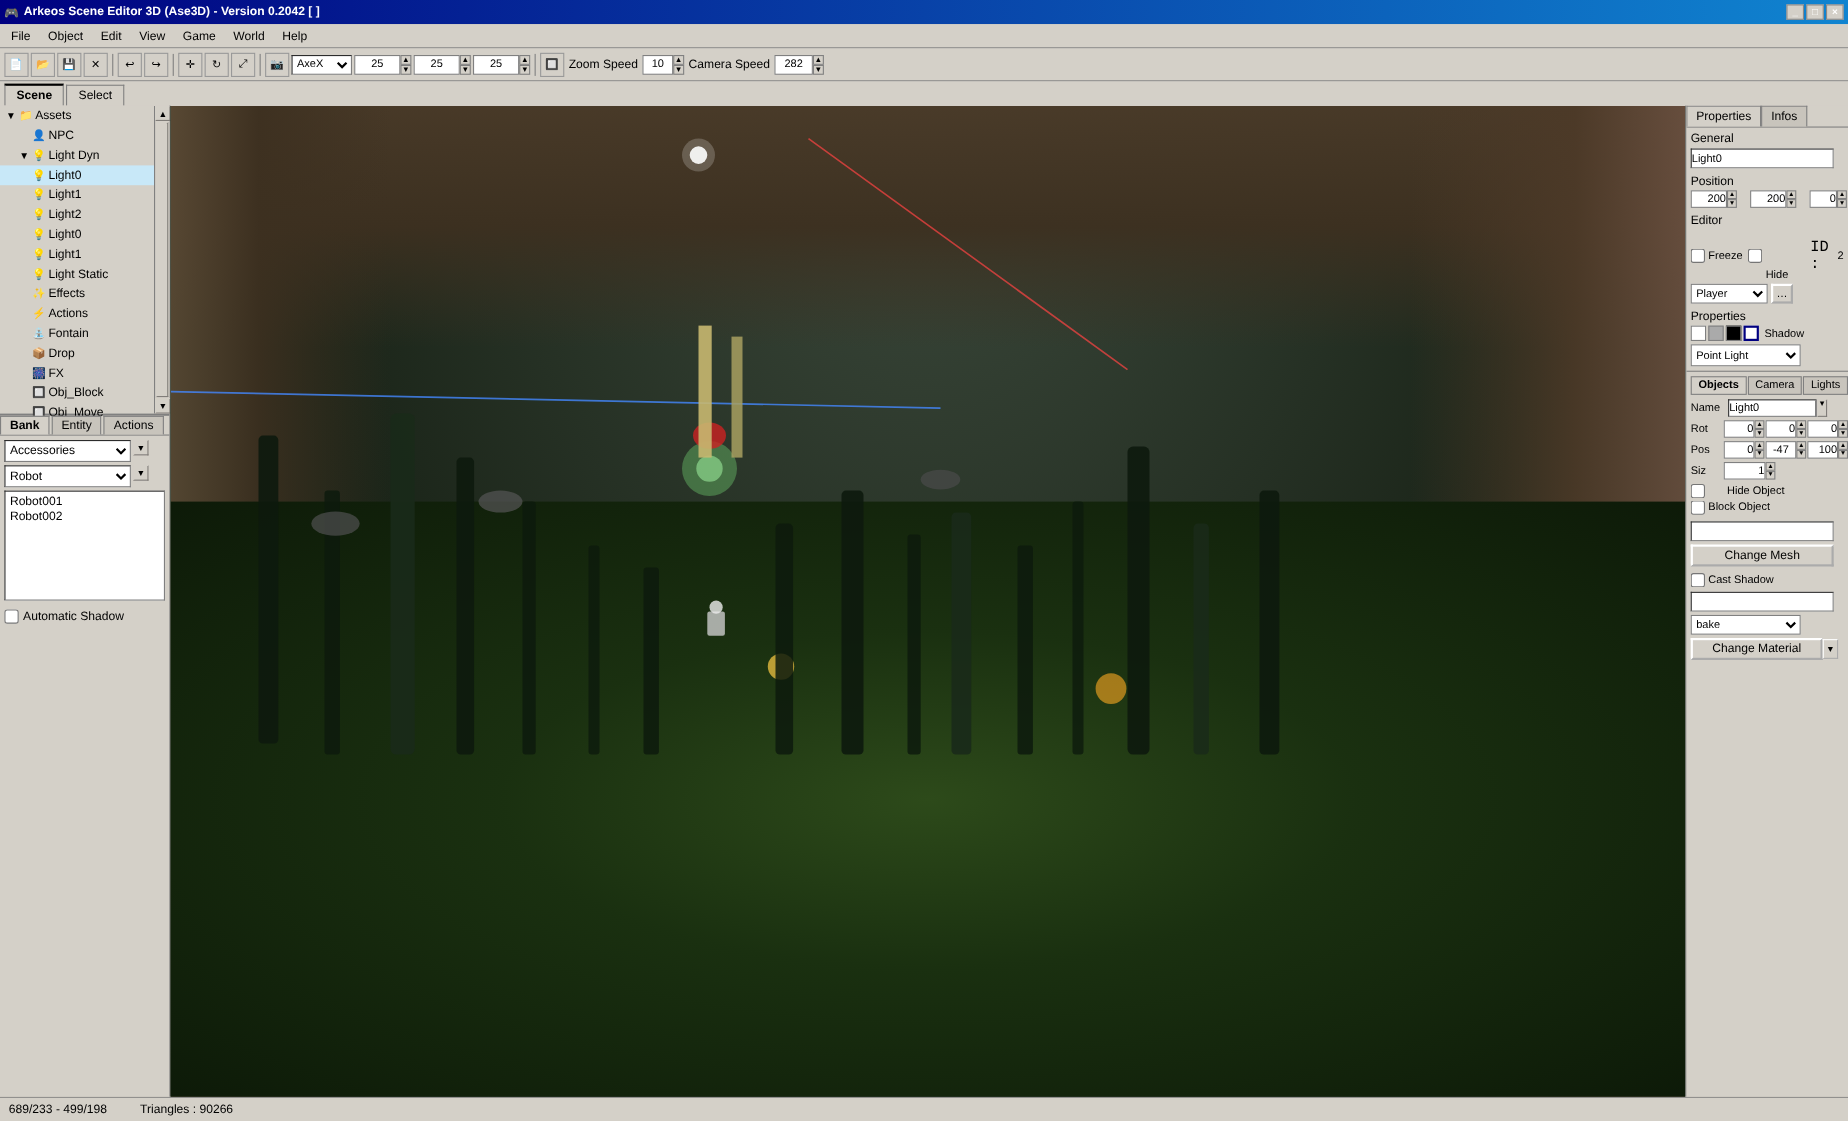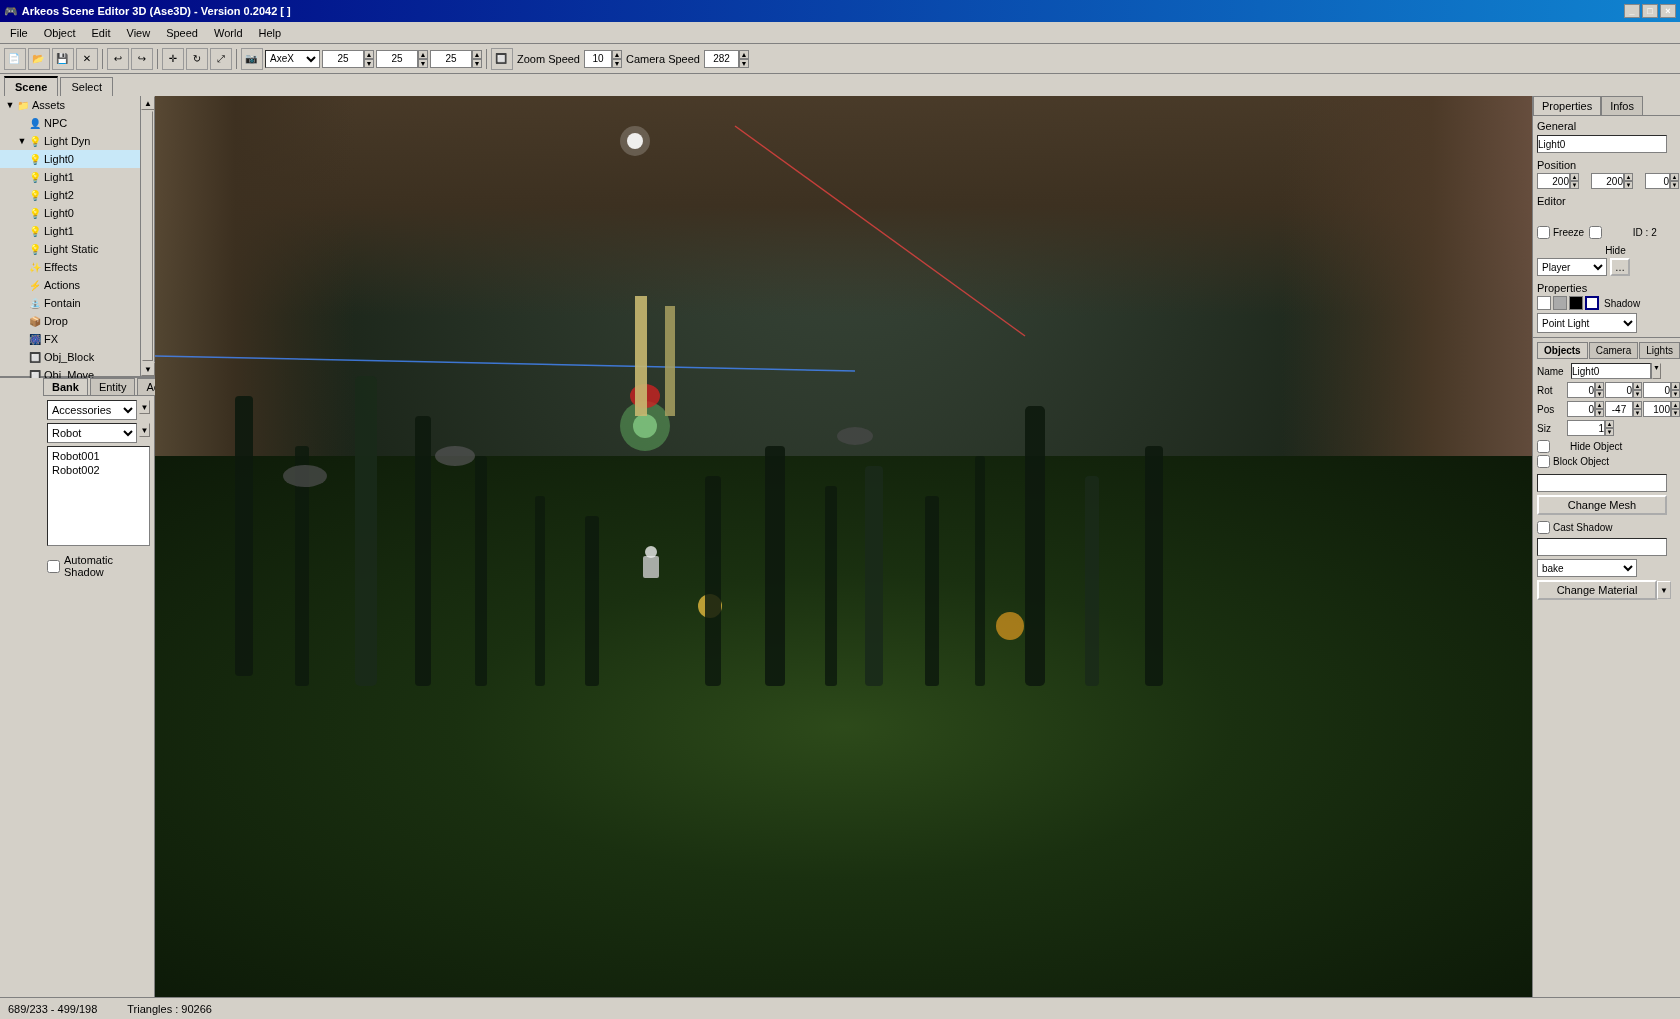--- a/index.html
+++ b/index.html
@@ -35,21 +35,21 @@
     #main { display: flex; height: calc(1019px - 22px - 22px - 30px - 22px - 22px); }
 
     
     #left-panel { width: 155px; background: #d4d0c8; border-right: 1px solid #808080; display: flex; flex-direction: column; }
     .tree-scroll { overflow-y: scroll; height: 280px; }
     .tree-node { display: flex; align-items: center; padding: 1px 0; cursor: pointer; white-space: nowrap; }
     .tree-icon { width: 16px; height: 16px; display: inline-flex; align-items: center; justify-content: center; font-size: 10px; }
     .tree-label { font-size: 11px; }
     .tree-expand { width: 12px; display: inline-flex; align-items: center; justify-content: center; font-size: 9px; cursor: pointer; }
 
-    #bottom-panel { flex: 1; display: flex; flex-direction: column; margin-left: 43px; }
+    #bottom-panel { flex: 1; display: flex; flex-direction: column; }
     #bottom-tabs { display: flex; border-bottom: 1px solid #808080; }
     .bottom-tab { padding: 2px 8px; cursor: pointer; font-size: 11px; border: 1px solid #808080; border-bottom: none; margin-right: 2px; background: #c8c4bc; }
     .bottom-tab.active { background: #d4d0c8; font-weight: bold; }
     #bottom-content { padding: 4px; flex: 1; overflow: hidden; }
 
     .select-box { height: 20px; font-size: 11px; border: 1px inset #808080; background: white; width: 100%; }
     .list-box { border: 1px inset #808080; background: white; overflow-y: auto; font-size: 11px; padding: 2px; }
     .list-item { padding: 1px 2px; cursor: pointer; }
 
     .checkbox-row { display: flex; align-items: center; gap: 4px; margin-top: 4px; font-size: 11px; }
@@ -110,21 +110,21 @@
     <div class="titlebar-btn">□</div>
     <div class="titlebar-btn">×</div>
   </div>
 </div>
 
 <div id="menubar">
   <span class="menu-item">File</span>
   <span class="menu-item">Object</span>
   <span class="menu-item">Edit</span>
   <span class="menu-item">View</span>
-  <span class="menu-item">Speed</span>
+  <span class="menu-item">Game</span>
   <span class="menu-item">World</span>
   <span class="menu-item">Help</span>
 </div>
 
 <div id="toolbar">
   <div class="toolbar-btn">📄</div>
   <div class="toolbar-btn">📂</div>
   <div class="toolbar-btn">💾</div>
   <div class="toolbar-btn">✕</div>
   <div class="toolbar-sep"></div>
@@ -414,21 +414,21 @@
           </div>
         </div>
       </div>
 
       <div style="margin-top:6px; margin-bottom:2px; font-size:11px;">Editor</div>
       <div style="display:flex; align-items:center; gap:3px; margin-bottom:2px;">
         <input type="checkbox" style="">
         <span style="font-size:10px;">Freeze</span>
         <input type="checkbox" style="margin-left: 2px;">
         <span style="font-size:10px;margin-top:36px;">Hide</span>
-        <span style="font-size:10px; margin-left:4px;">ID :</span>
+        <span style="font-size:14px; margin-left:17px;font-family:Liberation Mono, monospace;">ID :</span>
         <span style="font-size:10px;">2</span>
       </div>
       <div style="display:flex; align-items:center; gap:3px;">
         <select style="height:18px; font-size:10px; border:1px solid #808080; background:white; width:70px;">
           <option>Player</option>
         </select>
         <button style="width:20px; height:18px; font-size:10px; background:#d4d0c8; border:2px outset #fff;">…</button>
       </div>
 
       <div style="margin-top:6px; margin-bottom:2px; font-size:11px;">Properties</div>

